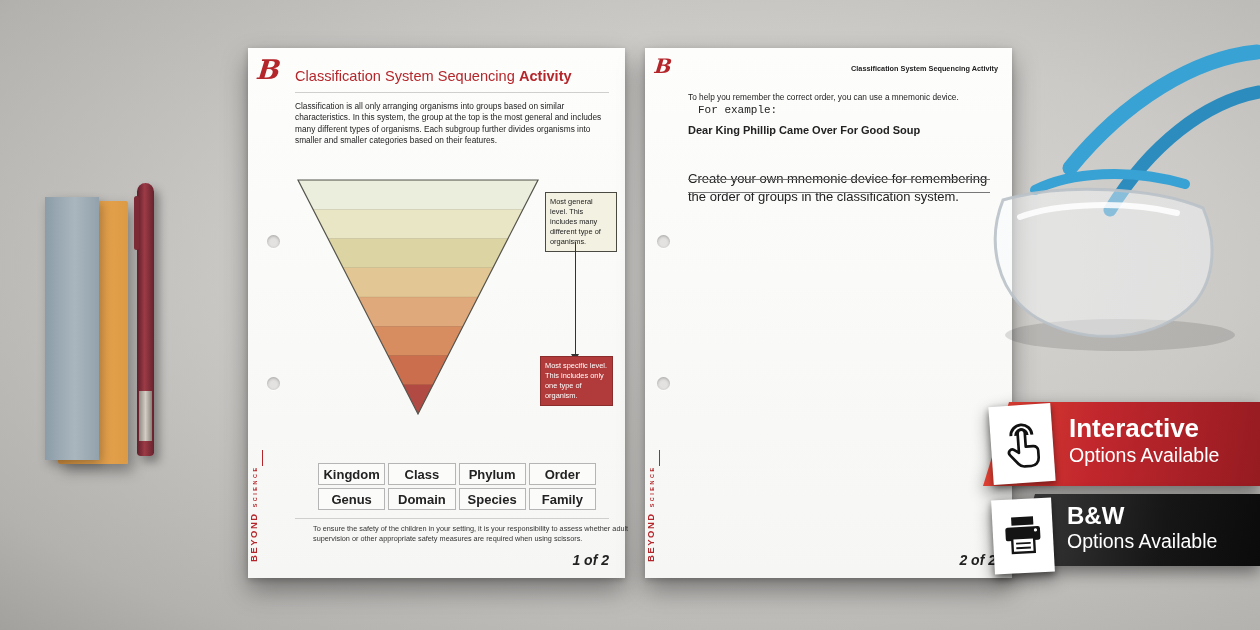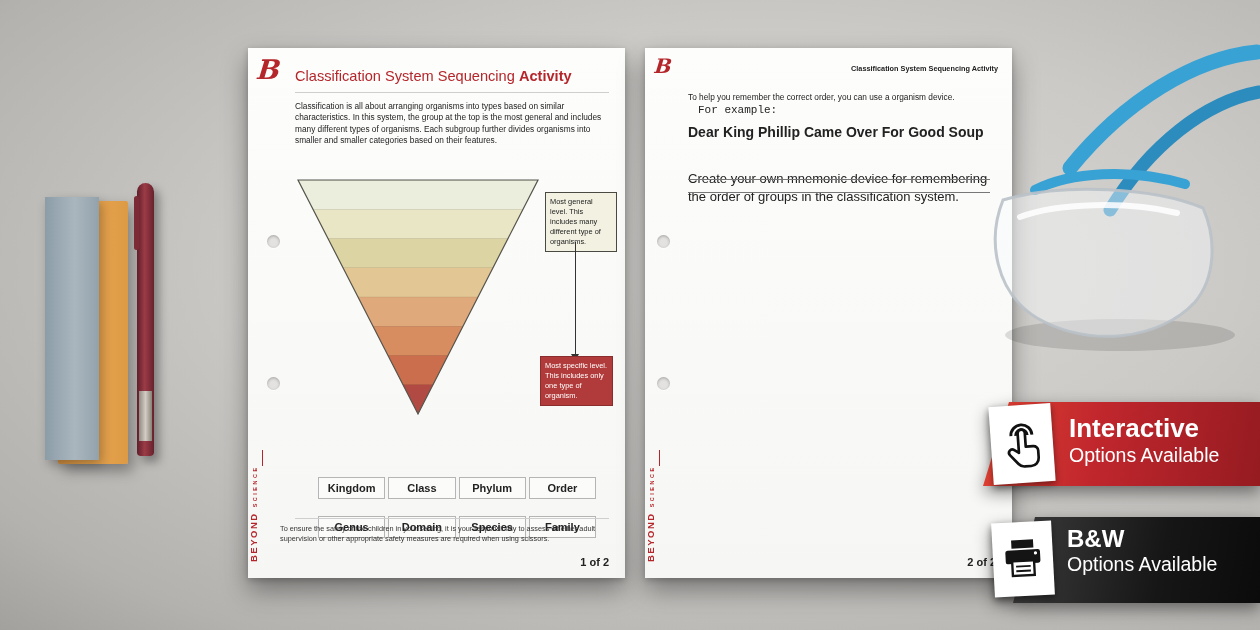--- a/index.html
+++ b/index.html
@@ -27,52 +27,52 @@
   .hole{position:absolute;width:13px;height:13px;border-radius:50%;background:#e3e2e0;
     box-shadow:inset 0 1px 3px rgba(0,0,0,.28),0 1px 0 rgba(255,255,255,.65);}
   .logo-b{position:absolute;left:10px;top:6px;font-family:"DejaVu Serif",serif;font-style:italic;
     font-weight:bold;color:#b5262b;transform:skewX(-6deg);}
   .rule{position:absolute;height:1px;background:#cfcfcf;}
   .brand-vert{position:absolute;left:11px;bottom:16px;transform-origin:0 100%;transform:rotate(-90deg);
     display:flex;align-items:baseline;gap:5px;white-space:nowrap;color:#b5262b;}
   .brand-b{font-weight:800;font-size:9.5px;letter-spacing:1.5px;}
   .brand-s{font-size:5.5px;letter-spacing:2.5px;font-weight:700;}
   .brand-line{position:absolute;left:14px;bottom:112px;width:1px;height:16px;background:#b5262b;}
-  .pagenum{position:absolute;right:16px;bottom:10px;font-size:11px;font-weight:700;color:#222;}
+  .pagenum{position:absolute;right:16px;bottom:10px;font-size:14px;font-weight:700;color:#222;font-style:italic;}
   
   .p1-title{position:absolute;left:47px;top:20px;font-size:14.6px;color:#b5262b;}
   .p1-title .accent{font-weight:700;}
   .p1-intro{position:absolute;left:47px;top:53px;width:318px;font-size:8.3px;line-height:1.38;}
   .p1-task{position:absolute;left:47px;top:99px;width:318px;font-size:8.3px;line-height:1.38;}
   .tri-svg{position:absolute;left:47px;top:130px;}
   .p1-general{position:absolute;left:297px;top:144px;width:62px;background:#f3f1e2;border:1px solid #4a4a42;
     font-size:7.4px;line-height:1.35;padding:4px;color:#222;}
   .p1-arrow-line{position:absolute;left:327px;top:194px;width:1px;height:112px;background:#333;}
   .p1-arrow-head{position:absolute;left:323px;top:306px;width:0;height:0;
     border-left:4.5px solid transparent;border-right:4.5px solid transparent;border-top:7px solid #333;}
   .p1-specific{position:absolute;left:292px;top:308px;width:63px;background:#b13b3b;border:1px solid #8c2d2d;
     color:#fff;font-size:7.4px;line-height:1.35;padding:4px;}
   .wordbank{position:absolute;left:70px;top:415px;width:278px;display:grid;
     grid-template-columns:repeat(4,1fr);gap:3px;}
   .wb-cell{border:1px solid #b5b5b5;background:#fbfbfa;height:20px;display:flex;align-items:center;
-    justify-content:center;font-size:11px;font-weight:700;color:#222;margin-top:14px;}
-  .p1-safety{position:absolute;left:32px;top:476px;width:330px;font-size:7.3px;line-height:1.4;color:#333;}
+    justify-content:center;font-size:13px;font-weight:700;color:#222;}
+  .p1-safety{position:absolute;left:65px;top:476px;width:330px;font-size:7.3px;line-height:1.4;color:#333;}
   
   .p2-header{position:absolute;right:14px;top:16px;font-size:7.3px;font-weight:700;}
   .p2-line1{position:absolute;left:43px;top:44px;font-size:8.3px;}
   .p2-line2{position:absolute;left:53px;top:56px;font-size:11px;font-family:Liberation Mono, monospace;}
-  .p2-mnemonic{position:absolute;left:43px;top:76px;font-size:14px;font-weight:700;}
+  .p2-mnemonic{position:absolute;left:43px;top:76px;font-size:11px;font-weight:700;}
   .p2-prompt{position:absolute;left:43px;top:98px;width:312px;font-size:13px;line-height:1.4;margin-top:24px;}
   .answer-line{position:absolute;left:43px;right:22px;height:1px;background:#777;}
   
   .glasses{position:absolute;left:975px;top:40px;}
   
   .banner-wrap{position:absolute;filter:drop-shadow(0 6px 8px rgba(0,0,0,.45));}
   #banner-interactive{left:983px;top:402px;width:277px;height:84px;}
-  #banner-bw{left:1013px;top:494px;width:247px;height:86px;margin-top:23px;}
+  #banner-bw{left:1013px;top:494px;width:247px;height:72px;}
   .banner-bg{position:absolute;inset:0;}
   .bg-red{background:linear-gradient(100deg,#e04232 0%,#c1272d 40%,#951b21 100%);
     clip-path:polygon(26px 0,100% 0,100% 100%,0 100%);}
   .bg-bw{background:linear-gradient(100deg,#3c3c3c 0%,#161616 60%,#0b0b0b 100%);
     clip-path:polygon(22px 0,100% 0,100% 100%,0 100%);}
   .icon-card{position:absolute;background:#fff;box-shadow:0 3px 7px rgba(0,0,0,.45);
     display:flex;align-items:center;justify-content:center;}
   #tap-card{left:8px;top:3px;width:62px;height:78px;transform:rotate(-4deg);}
   #print-card{left:-20px;top:5px;width:60px;height:74px;transform:rotate(-3deg);}
   .banner-text{position:absolute;color:#fff;}
@@ -96,21 +96,21 @@
   </div>
 
   <div class="page page1">
     <div class="logo-b" style="font-size:27px;">B</div>
     <div class="p1-title">
       <span>Classification System Sequencing</span>
       <span class="accent">Activity</span>
     </div>
     <div class="rule" style="left:47px;right:16px;top:44px;"></div>
 
-    <div class="p1-intro">Classification is all about arranging organisms into types based on similar characteristics. In this system, the group at the top is the most general and includes many different types of organisms. Each subgroup further divides organisms into smaller and smaller categories based on their features.</div>
+    <div class="p1-intro">Classification is all only arranging organisms into groups based on similar characteristics. In this system, the group at the top is the most general and includes many different types of organisms. Each subgroup further divides organisms into smaller and smaller categories based on their features.</div>
 
     <svg class="tri-svg" width="246" height="238" viewBox="0 0 246 238">
       <defs>
           <clipPath id="triClip">
             <polygon points="3,2 243,2 123,236"></polygon>
           </clipPath>
         </defs>
       <g id="triangle-bands" clip-path="url(#triClip)">
           <rect x="0" y="2.00" width="246" height="29.85" fill="#ebeedd" stroke="rgba(0,0,0,0.15)" stroke-width="0.5"></rect>
           <rect x="0" y="31.25" width="246" height="29.85" fill="#e9e6c6" stroke="rgba(0,0,0,0.15)" stroke-width="0.5"></rect>
@@ -150,21 +150,21 @@
       <span class="brand-s">SCIENCE</span>
     </div>
     <div class="hole" style="left:19px;top:187px;"></div>
     <div class="hole" style="left:19px;top:329px;"></div>
   </div>
 
   <div class="page page2">
     <div class="logo-b" style="font-size:20px;">B</div>
     <div class="p2-header">Classification System Sequencing Activity</div>
 
-    <div class="p2-line1">To help you remember the correct order, you can use a organism device.</div>
+    <div class="p2-line1">To help you remember the correct order, you can use a mnemonic device.</div>
     <div class="p2-line2">For example:</div>
     <div class="p2-mnemonic">Dear King Phillip Came Over For Good Soup</div>
     <div class="p2-prompt">Create your own mnemonic device for remembering the order of groups in the classification system.</div>
 
     <div class="answer-line" style="top:131px;"></div>
     <div class="answer-line" style="top:144px;"></div>
 
     <div class="pagenum">2 of 2</div>
     <div class="brand-line"></div>
     <div class="brand-vert">

